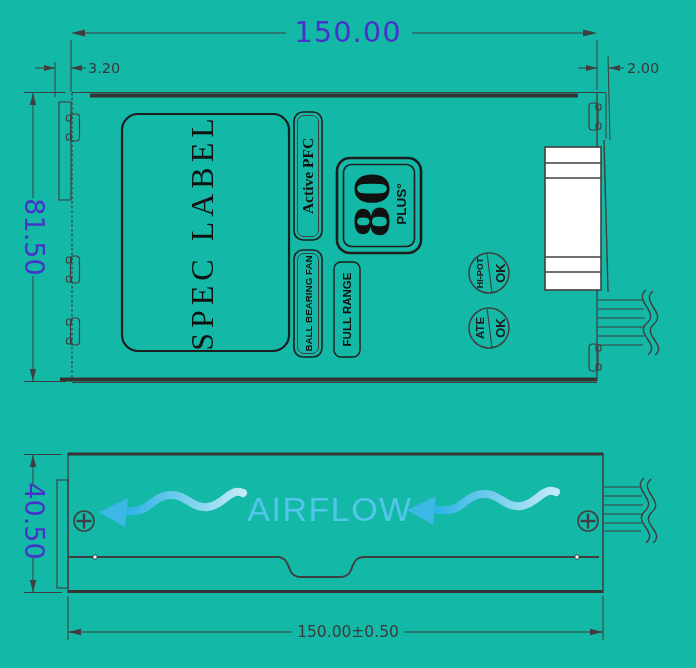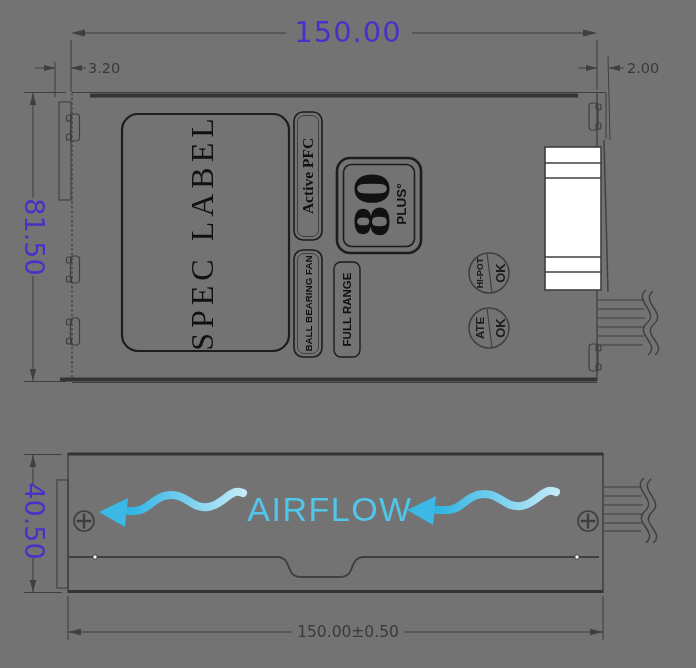--- a/index.html
+++ b/index.html
@@ -1,16 +1,16 @@
 <!DOCTYPE html>
 <html><head>
 <meta charset="utf-8">
 <style>
   html,body{margin:0;padding:0;background:#ffffff;}
-  .stage{position:relative;width:696px;height:668px;background:#737373;overflow:hidden;
+  .stage{position:relative;width:696px;height:668px;background:#14b8a6;overflow:hidden;
          font-family:"DejaVu Sans",sans-serif;}
   svg{display:block}
   text{user-select:none}
   .dim-accent{fill:#4632C8;}
   .dim-gray{fill:#3a3a3a;}
   .serif{font-family:"Liberation Serif","DejaVu Serif",serif;}
   .sans{font-family:"Liberation Sans","DejaVu Sans",sans-serif;}
 </style>
 </head>
 <body>

